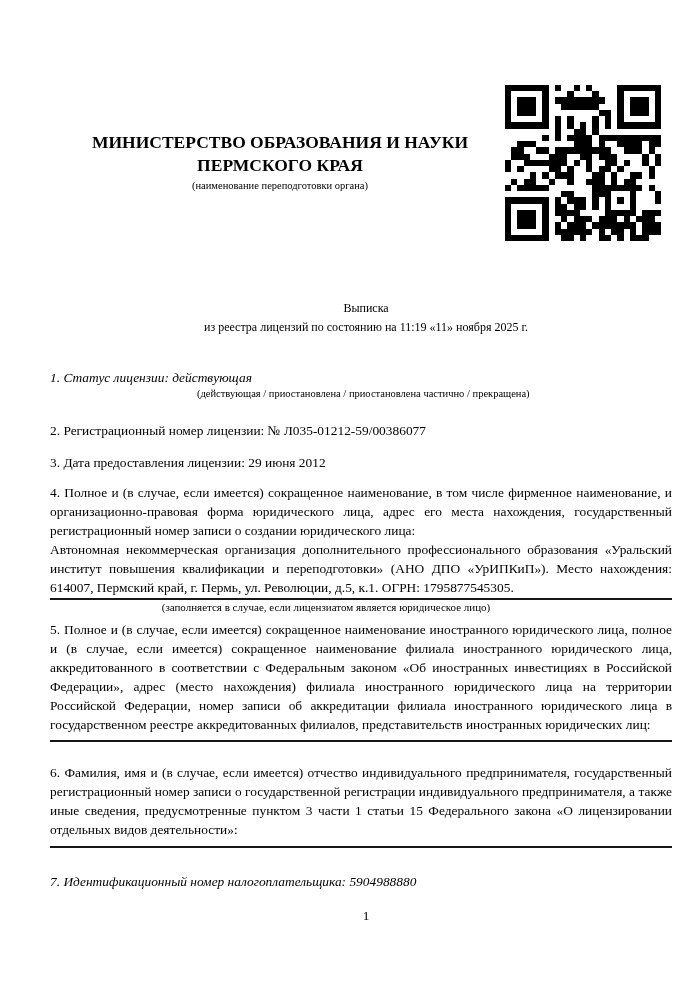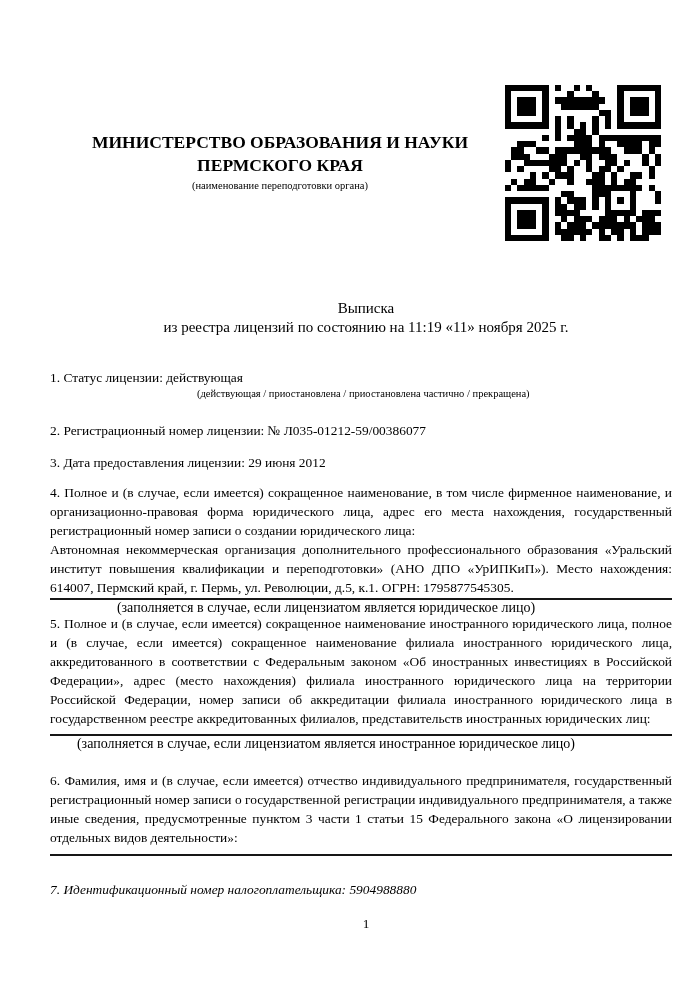--- a/index.html
+++ b/index.html
@@ -30,51 +30,51 @@
   }
   .org-caption {
     margin-top: 2px;
     font-size: 10.5px;
     line-height: 13px;
   }
   .doc-title {
     margin-top: 107px;
     text-align: center;
     padding-left: 10px;
-    font-size: 15px;
+    font-size: 12px;
     line-height: 19px;
   }
   .item {
     font-size: 13.4px;
     line-height: 19px;
   }
   .just { text-align: justify; }
-  .item-1 { margin-top: 31px; }
+  .item-1 { margin-top: 31px; font-style: italic; }
   .inline-note {
     font-size: 10.5px;
     line-height: 13px;
     padding-left: 147px;
     font-family: Liberation Serif, serif;
   }
   .item-2 { margin-top: 21px; }
   .item-3 { margin-top: 13px; }
   .item-4 { margin-top: 11px; }
-  .item-5 { margin-top: 0; }
+  .item-5 { margin-top: 6px; }
   .item-6 { margin-top: 21px; }
   .item-7 { margin-top: 24px; font-style: italic; }
   .rule {
     height: 0;
     border-bottom: 2px solid #161616;
   }
   .rule-4 { margin-top: 1px; }
   .rule-5 { margin-top: 6px; }
   .rule-6 { margin-top: 7px; }
   .fill-note {
     margin-top: 1px;
-    font-size: 14px;
+    font-size: 11px;
     line-height: 13px;
     text-align: center;
     padding-right: 70px;
   }
   .page-number {
     margin-top: 15px;
     text-align: center;
     padding-left: 10px;
     font-size: 13.4px;
     line-height: 19px;
@@ -451,21 +451,20 @@
 
     <div class="item item-3">3. Дата предоставления лицензии: 29 июня 2012</div>
 
     <div class="item item-4 just">4. Полное и (в случае, если имеется) сокращенное наименование, в том числе фирменное наименование, и организационно-правовая форма юридического лица, адрес его места нахождения, государственный регистрационный номер записи о создании юридического лица:</div>
     <div class="item just">Автономная некоммерческая организация дополнительного профессионального образования «Уральский институт повышения квалификации и переподготовки» (АНО ДПО «УрИПКиП»). Место нахождения: 614007, Пермский край, г. Пермь, ул. Революции, д.5, к.1. ОГРН: 1795877545305.</div>
     <div class="rule rule-4"></div>
     <div class="fill-note">(заполняется в случае, если лицензиатом является юридическое лицо)</div>
 
     <div class="item item-5 just">5. Полное и (в случае, если имеется) сокращенное наименование иностранного юридического лица, полное и (в случае, если имеется) сокращенное наименование филиала иностранного юридического лица, аккредитованного в соответствии с Федеральным законом «Об иностранных инвестициях в Российской Федерации», адрес (место нахождения) филиала иностранного юридического лица на территории Российской Федерации, номер записи об аккредитации филиала иностранного юридического лица в государственном реестре аккредитованных филиалов, представительств иностранных юридических лиц:</div>
     <div class="rule rule-5"></div>
-    <div class="fill-note">(заполняется в случае, если лицензиатом является иностранное юридическое лицо)</div>
 
     <div class="item item-6 just">6. Фамилия, имя и (в случае, если имеется) отчество индивидуального предпринимателя, государственный регистрационный номер записи о государственной регистрации индивидуального предпринимателя, а также иные сведения, предусмотренные пунктом 3 части 1 статьи 15 Федерального закона «О лицензировании отдельных видов деятельности»:</div>
     <div class="rule rule-6"></div>
 
     <div class="item item-7">7. Идентификационный номер налогоплательщика: 5904988880</div>
 
     <div class="page-number">1</div>
 
   </div>
 </div>

